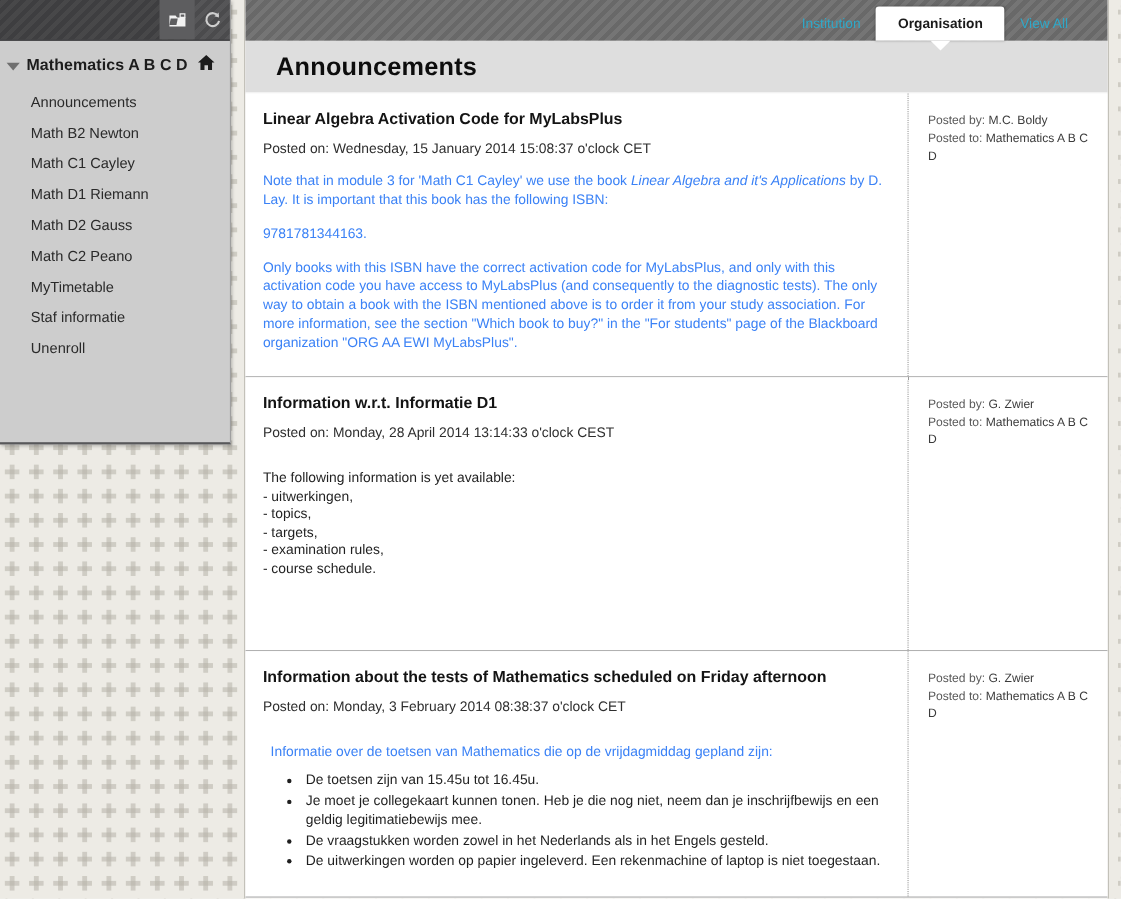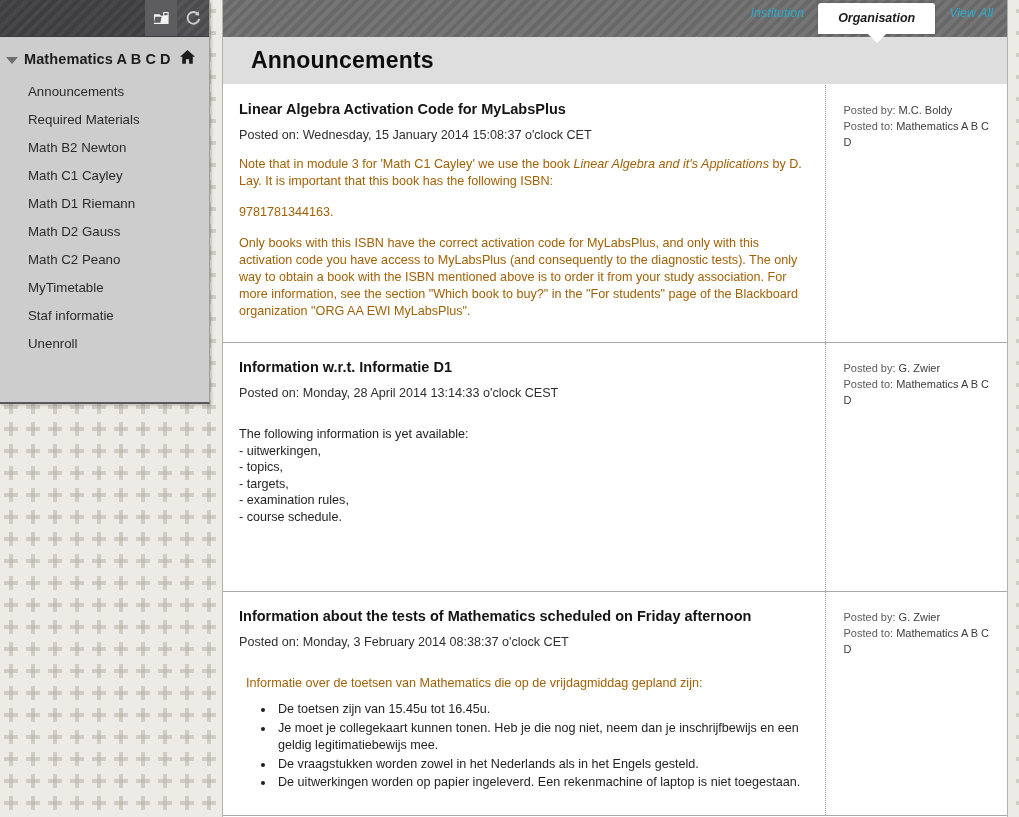--- a/index.html
+++ b/index.html
@@ -140,24 +140,23 @@
 
   #top-bar {
     height: 37px;
     background: #6e6e6e;
     background-image: repeating-linear-gradient(
       -45deg,
       rgba(255,255,255,0.05) 0 4px,
       rgba(0,0,0,0.05) 4px 8px);
     position: relative;
     display: flex;
-    align-items: center;
+    align-items: flex-end;
     justify-content: flex-end;
-    padding-right: 0;
-    font-style: italic;
+    padding-right: 22px;
   }
   .tab {
     font-size: 12.5px;
     color: #2fa8c8;
     padding: 0 14px 10px 14px;
     cursor: pointer;
     line-height: 1;
     white-space: nowrap;
   }
   .tab.active {
@@ -222,21 +221,21 @@
     color: #141414;
     margin-bottom: 11px;
   }
   .ann-posted {
     font-size: 12.6px;
     color: #2e2e2e;
     margin-bottom: 10px;
   }
   .ann-p {
     font-size: 12.6px;
-    color: #a16207;
+    color: #3b82f6;
     line-height: 17px;
     margin-top: 14px;
   }
   .ann-p em { font-style: italic; }
   .ann-pre {
     font-size: 12.6px;
     color: #1f1f1f;
     line-height: 16.5px;
     margin-top: 14px;
     white-space: pre-line;
@@ -279,21 +278,20 @@
     <div class="title">Mathematics A B C D</div>
     <div class="home">
       <svg width="17" height="16" viewBox="0 0 18 17" aria-hidden="true">
         <path d="M9 1 L17 8.2 H14.6 V15.6 H10.7 V11 H7.3 V15.6 H3.4 V8.2 H1 Z" fill="#1c1c1c"></path>
       </svg>
     </div>
   </div>
 
   <ul id="menu-list">
     <li>Announcements</li>
-    <li>Required Materials</li>
     <li>Math B2 Newton</li>
     <li>Math C1 Cayley</li>
     <li>Math D1 Riemann</li>
     <li>Math D2 Gauss</li>
     <li>Math C2 Peano</li>
     <li>MyTimetable</li>
     <li>Staf informatie</li>
     <li>Unenroll</li>
   </ul>
 </div>

